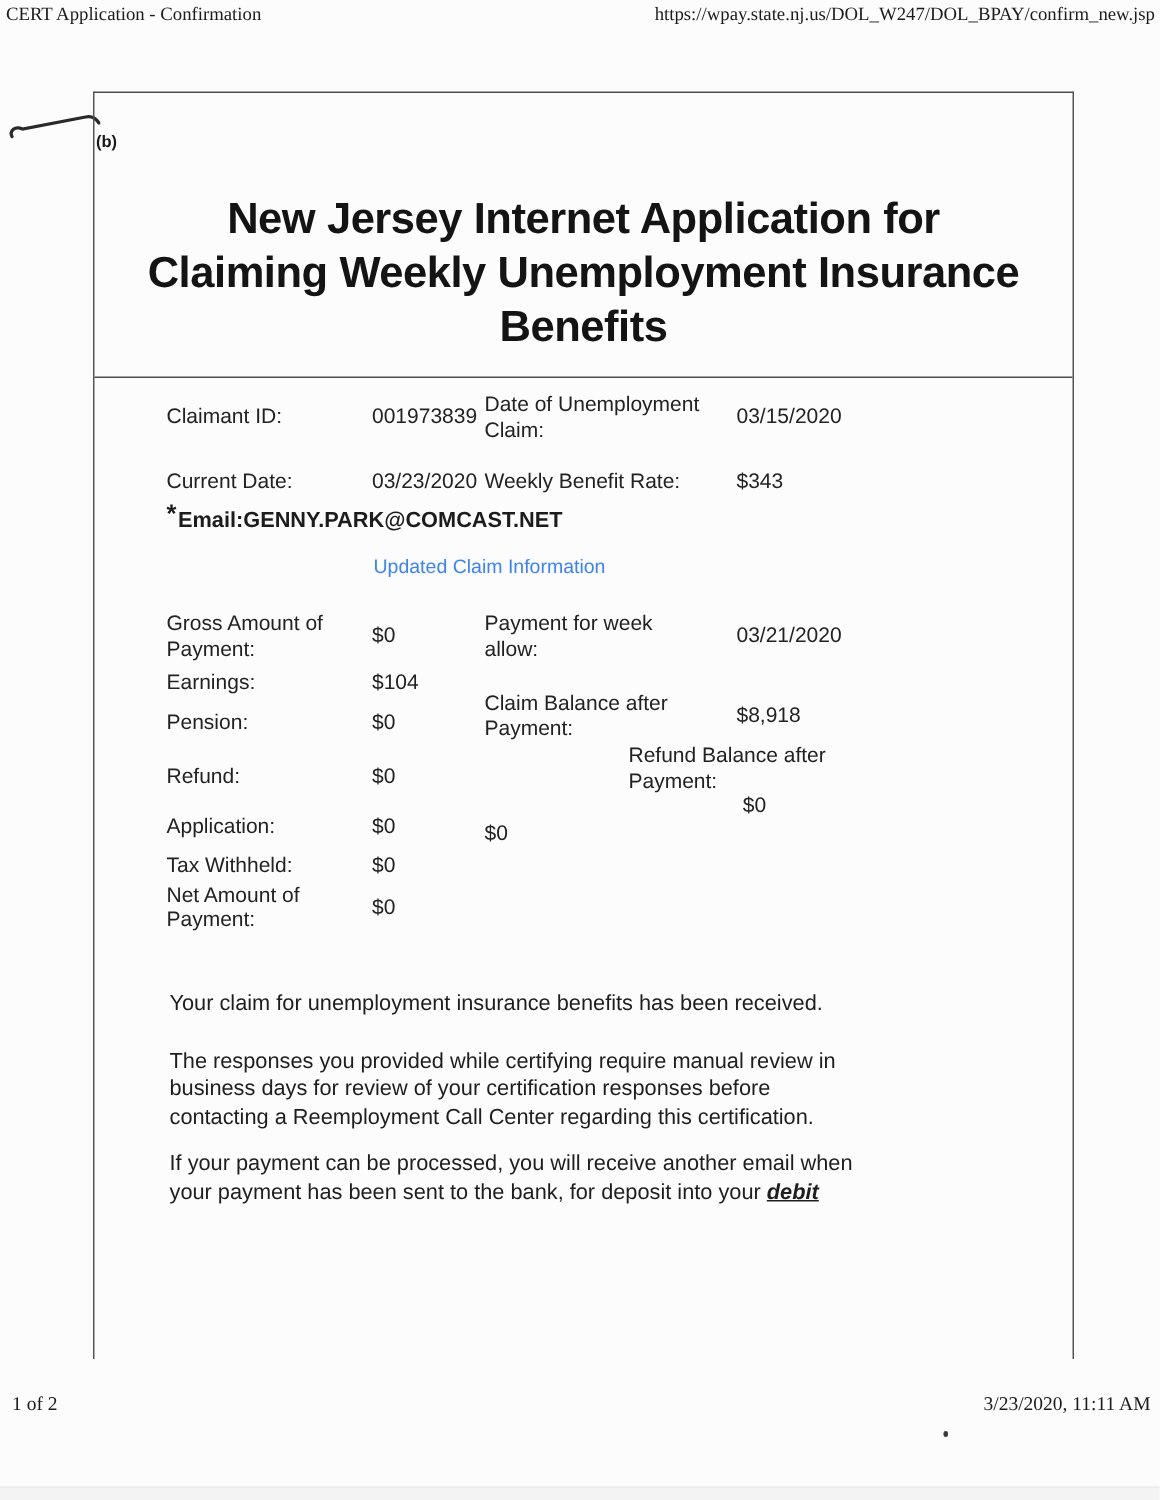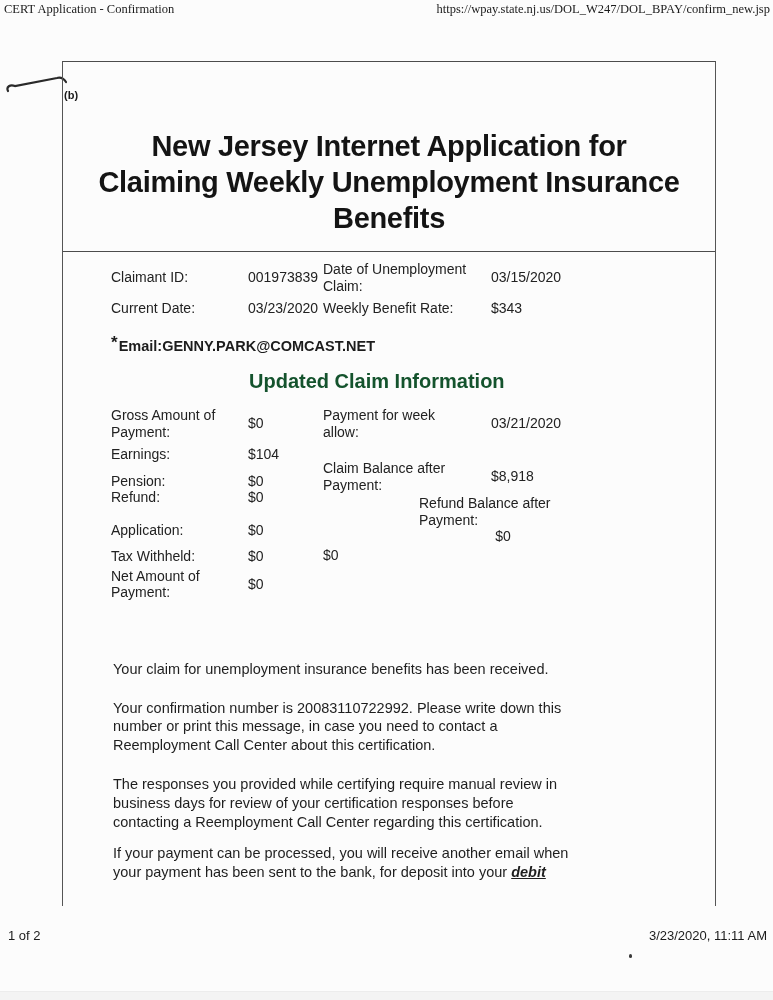--- a/index.html
+++ b/index.html
@@ -15,21 +15,21 @@
   
   .print-header {
     position:absolute; top:2px; left:4px; right:3px;
     display:flex; justify-content:space-between;
     font-family:"Liberation Serif", serif;
     font-size:12.5px; color:#1b1b1b;
   }
   .print-footer {
     position:absolute; top:928px; left:8px; right:6px;
     display:flex; justify-content:space-between;
-    font-family:Liberation Sans, sans-serif;
+    font-family:Liberation Serif, serif;
     font-size:13px; color:#1b1b1b;
   }
 
   
   .doc-frame {
     position:absolute; left:62px; top:61px; width:654px; height:845px;
     border-top:1.5px solid #4c4c4c;
     border-left:1.5px solid #555;
     border-right:1.5px solid #555;
   }
@@ -44,50 +44,50 @@
   .page-title {
     position:absolute; top:66px; left:0; width:100%;
     text-align:center; font-weight:700; font-size:29px;
     line-height:36px; color:#141414; letter-spacing:-0.3px;
   }
 
   
   .claimant-table {
     position:absolute; left:48px; top:199px;
     display:grid; grid-template-columns:137px 75px 168px 1fr;
-    align-items:center; row-gap:6px;
+    align-items:center; row-gap:18px;
     font-size:14px; line-height:16.5px;
   }
   .claimant-table .cell { min-height:17px; }
 
   .email-line {
     position:absolute; left:48px; top:271px;
     font-weight:700; font-size:14.5px; color:#1c1c1c;
   }
   .email-line .star { font-size:17px; vertical-align:3px; margin-right:1px; }
 
   .section-heading {
     position:absolute; left:186px; top:308px;
-    font-weight:700; font-size:20px; color:#14532d;
+    font-weight:400; font-size:13px; color:#3b82f6;
   }
 
   
   .claim-grid {
     position:absolute; left:48px; top:345px;
     display:flex; font-size:14px; line-height:16.5px;
   }
   .col-left { width:212px; }
   .col-right { width:360px; }
   .info-row { display:flex; align-items:center; }
   .col-left .info-row .lbl { width:137px; }
   .col-right .info-row .lbl { width:168px; }
   .info-row .val { flex:1; }
   .col-left .info-row:nth-child(1){ margin-bottom:6px; }
   .col-left .info-row:nth-child(2){ margin-bottom:10px; }
-  .col-left .info-row:nth-child(3){ }
+  .col-left .info-row:nth-child(3){ margin-bottom:20px; }
   .col-left .info-row:nth-child(4){ margin-bottom:16px; }
   .col-left .info-row:nth-child(5){ margin-bottom:10px; }
   .col-left .info-row:nth-child(6){ margin-bottom:3px; }
   .col-right .info-row:nth-child(1){ margin-bottom:20px;align-items:center; }
   .col-right .info-row:nth-child(2){ margin-bottom:2px; }
   .col-right .info-row:nth-child(3){ margin-bottom:2px;flex-direction:column; }
 
   
   .paragraphs {
     position:absolute; left:50px; top:598px; width:580px;
@@ -228,25 +228,20 @@
       <div class="info-row">
         <div class="val">$0</div>
       </div>
     </div>
   </div>
 
   <div class="paragraphs">
     <div class="para p1">
         <div>Your claim for unemployment insurance benefits has been received.</div>
       </div>
-    <div class="para p2">
-        <div>Your confirmation number is 20083110722992. Please write down this</div>
-        <div>number or print this message, in case you need to contact a</div>
-        <div>Reemployment Call Center about this certification.</div>
-      </div>
     <div class="para p3">
         <div>The responses you provided while certifying require manual review in</div>
         <div>business days for review of your certification responses before</div>
         <div>contacting a Reemployment Call Center regarding this certification.</div>
       </div>
     <div class="para p4">
       <div>If your payment can be processed, you will receive another email when</div>
       <div><span>your payment has been sent to the bank, for deposit into your </span><span class="emph">debit</span></div>
     </div>
   </div>

